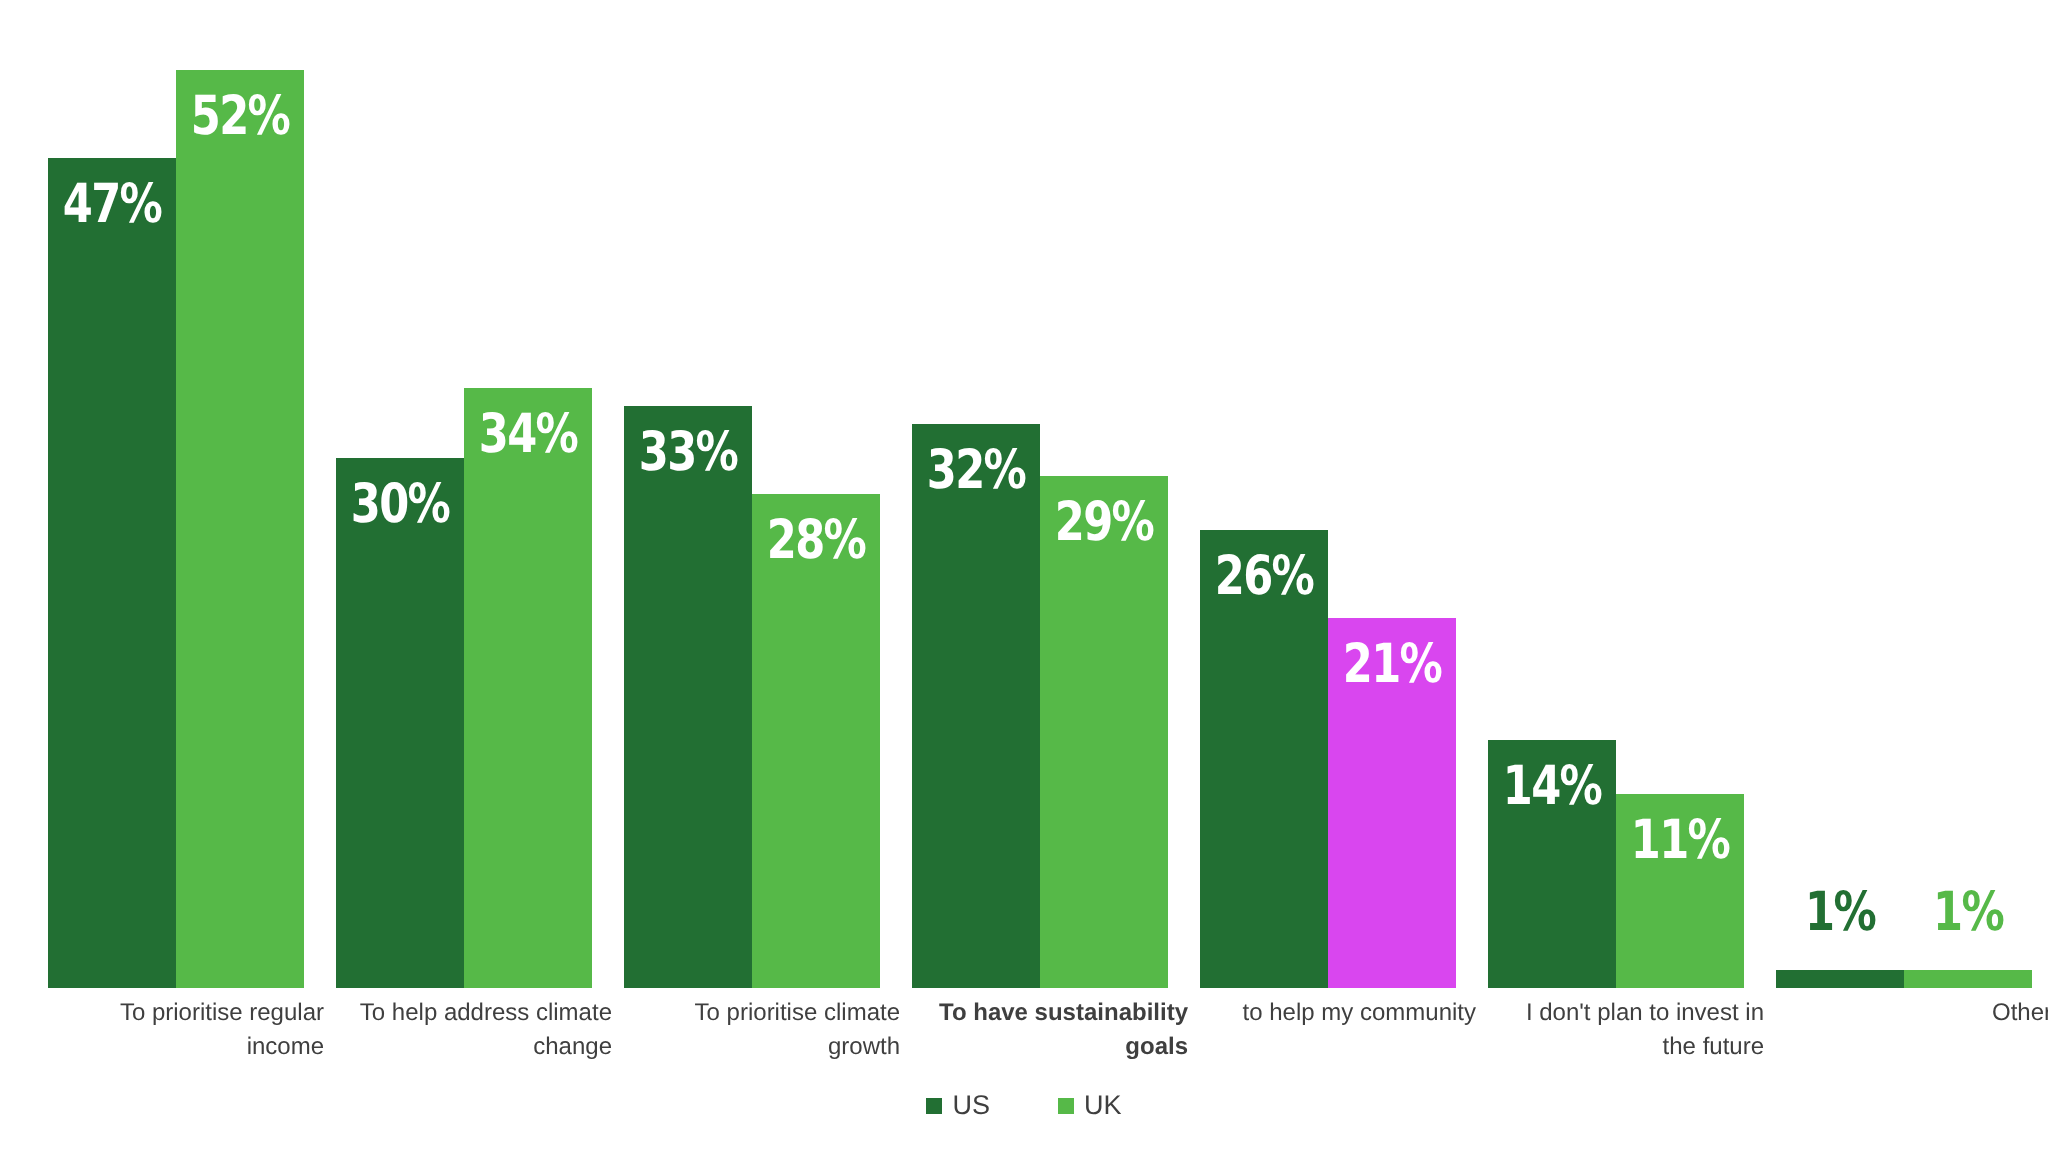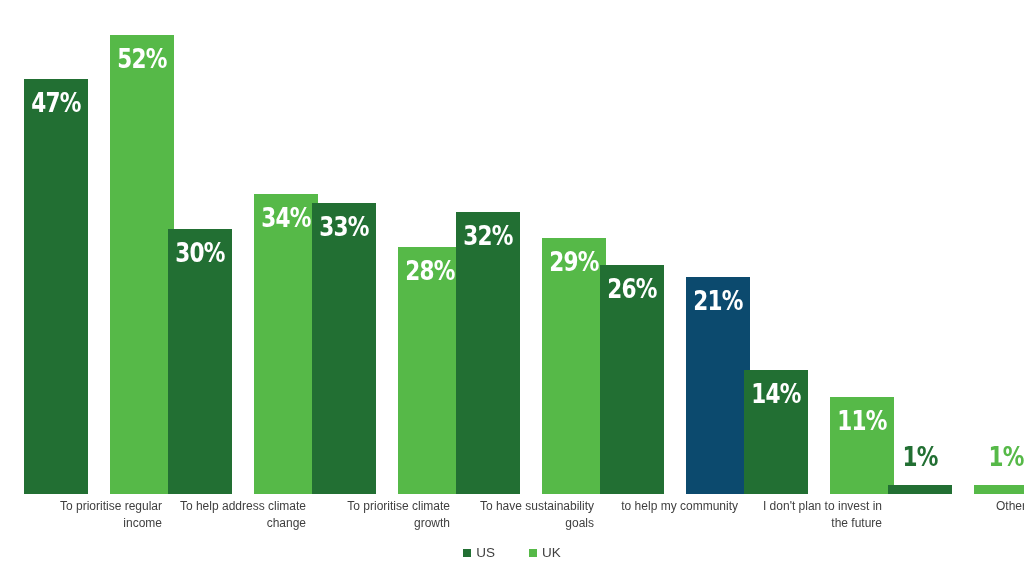--- a/index.html
+++ b/index.html
@@ -38,21 +38,21 @@
     height: 100%;
   }
 
   .bar {
     position: absolute;
     bottom: 0;
     width: 64px;
     box-sizing: border-box;
   }
   .bar.series-us  { left: 0;    }
-  .bar.series-uk  { left: 64px; margin-left: 22px; }
+  .bar.series-uk  { left: 64px; }
 
   .bar-label {
     position: absolute;
     left: 0;
     right: 0;
     text-align: center;
     font-family: "DejaVu Sans", sans-serif;
     font-weight: bold;
     font-size: 27px;
     line-height: 1;
@@ -152,21 +152,21 @@
           <span class="bar-label inside">32%</span>
         </div>
         <div class="bar series-uk" style="height: 256px; background: rgb(86, 185, 72);">
           <span class="bar-label inside">29%</span>
         </div>
       </div>
       <div class="bar-group" style="left: 600px;">
         <div class="bar series-us" style="height: 229px; background: rgb(34, 111, 51); padding-left: 13px;">
           <span class="bar-label inside">26%</span>
         </div>
-        <div class="bar series-uk" style="height: 217px; background: #0c4a6e;">
+        <div class="bar series-uk" style="height: 185px; background: #d946ef;">
           <span class="bar-label inside">21%</span>
         </div>
       </div>
       <div class="bar-group" style="left: 744px;">
         <div class="bar series-us" style="height: 124px; background: rgb(34, 111, 51);">
           <span class="bar-label inside">14%</span>
         </div>
         <div class="bar series-uk" style="height: 97px; background: rgb(86, 185, 72);">
           <span class="bar-label inside">11%</span>
         </div>
@@ -188,21 +188,21 @@
         <div>income</div>
       </div>
       <div class="cat-label" style="left: 158px;">
         <div>To help address climate</div>
         <div>change</div>
       </div>
       <div class="cat-label" style="left: 302px;">
         <div>To prioritise climate</div>
         <div>growth</div>
       </div>
-      <div class="cat-label" style="left: 446px;">
+      <div class="cat-label" style="left: 446px; font-weight: bold;">
         <div>To have sustainability</div>
         <div>goals</div>
       </div>
       <div class="cat-label" style="left: 734px;">
         <div>I don't plan to invest in</div>
         <div>the future</div>
       </div>
       <div class="cat-label" style="left: 590px;">
         <div>to help my community</div>
       </div>

